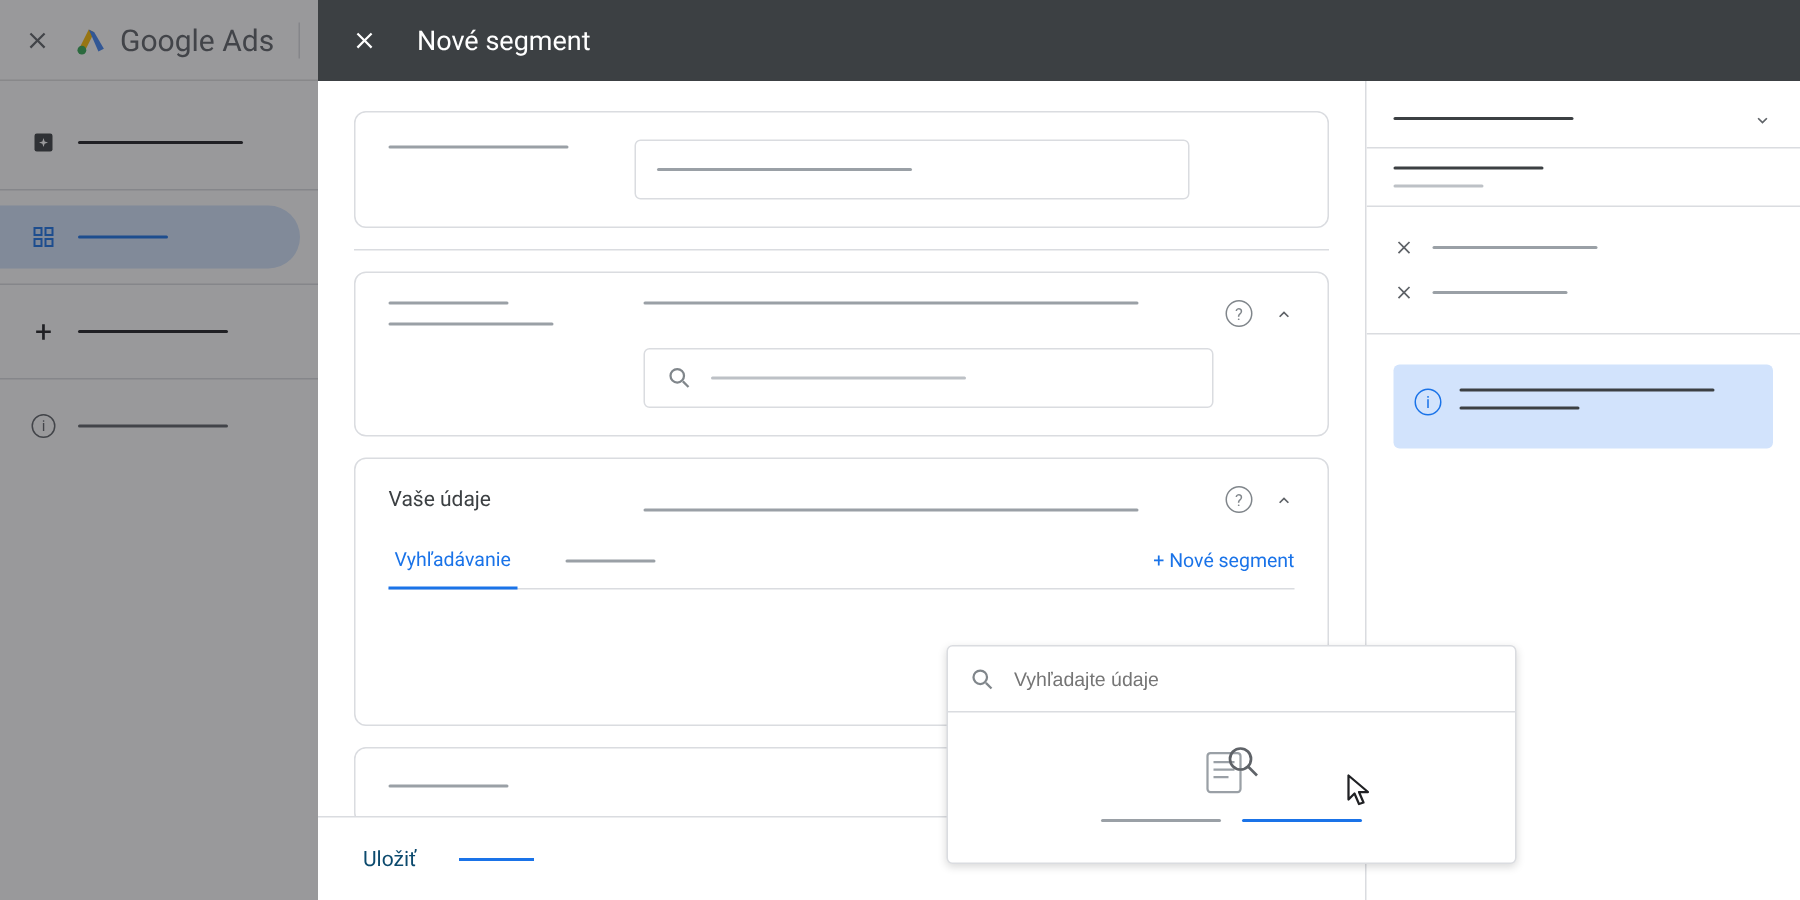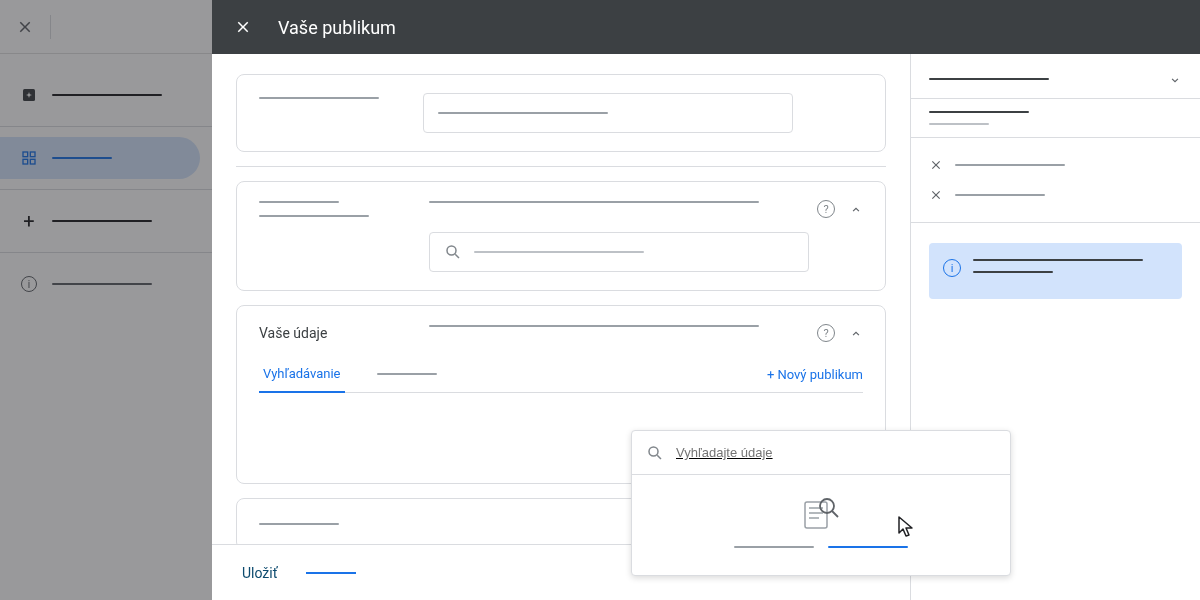--- a/index.html
+++ b/index.html
@@ -56,21 +56,21 @@
 .search-box { border: 1px solid #dadce0; border-radius: 4px; height: 40px; display: flex; align-items: center; padding: 0 14px; gap: 12px; width: 380px; }
 .search-icon { width: 18px; height: 18px; color: #80868b; }
 
 .section-title { font-size: 14px; color: #3c4043; }
 
 .tabs-row { display: flex; align-items: center; border-bottom: 1px solid #dadce0; gap: 28px; }
 .tab { padding: 10px 4px; font-size: 13px; color: #5f6368; cursor: pointer; border-bottom: 2px solid transparent; margin-bottom: -1px; }
 .tab.active { color: #1a73e8; border-bottom-color: #1a73e8; }
 .new-segment { margin-left: auto; color: #1a73e8; font-size: 13px; cursor: pointer; padding: 10px 0; }
 
-.dropdown-panel { position: absolute; left: 419px; top: 430px; width: 380px; background: #fff; border: 1px solid #dadce0; border-radius: 4px; box-shadow: 0 2px 6px rgba(0,0,0,0.15); z-index: 10; text-decoration: underline; }
+.dropdown-panel { position: absolute; left: 419px; top: 430px; width: 380px; background: #fff; border: 1px solid #dadce0; border-radius: 4px; box-shadow: 0 2px 6px rgba(0,0,0,0.15); z-index: 10; }
 .dropdown-search { height: 44px; border-bottom: 1px solid #dadce0; display: flex; align-items: center; padding: 0 14px; gap: 12px; }
 .dropdown-search input { border: none; outline: none; font-size: 13px; color: #5f6368; flex: 1; background: transparent; }
 .dropdown-body { height: 100px; display: flex; flex-direction: column; align-items: center; justify-content: center; gap: 14px; padding-bottom: 6px; }
 .no-data-illus { width: 40px; height: 36px; }
 .dropdown-lines { display: flex; gap: 14px; }
 .dropdown-lines .skel.blue { background: #1a73e8; }
 
 
 .right-col { width: 290px; border-left: 1px solid #dadce0; background: #fff; padding: 18px 18px 0 18px; overflow-y: auto; }
 .right-head { display: flex; align-items: center; justify-content: space-between; margin-bottom: 6px; }
@@ -94,20 +94,28 @@
 .hr-spacer { height: 1px; background: #dadce0; margin: 14px 0; }
 </style>
 </head>
 <body>
 
 <div class="bg-layer">
   <div class="bg-header">
     <svg class="bg-close" viewBox="0 0 24 24">
         <path d="M19 6.41L17.59 5 12 10.59 6.41 5 5 6.41 10.59 12 5 17.59 6.41 19 12 13.41 17.59 19 19 17.59 13.41 12z" fill="currentColor"></path>
       </svg>
+    <div class="bg-logo">
+      <svg width="22" height="22" viewBox="0 0 24 24">
+        <path d="M3 18 L10 4 L14 6 L7 20 Z" fill="#fbbc04"></path>
+        <path d="M10 4 L14 6 L21 18 L17 20 Z" fill="#4285f4"></path>
+        <circle cx="5" cy="19" r="3.2" fill="#34a853"></circle>
+      </svg>
+      <span class="bg-logo-text">Google Ads</span>
+    </div>
     <div class="bg-divider"></div>
   </div>
   <div class="bg-sidebar">
     <div class="bg-nav-item first">
       <div class="bg-nav-icon">
         <svg viewBox="0 0 24 24" width="18" height="18">
             <rect x="4" y="4" width="16" height="16" rx="2" fill="#3c4043"></rect>
             <path d="M12 8 L13 11 L16 12 L13 13 L12 16 L11 13 L8 12 L11 11 Z" fill="#fff"></path>
           </svg>
       </div>
@@ -140,21 +148,21 @@
   </div>
 </div>
 
 <div class="bg-overlay"></div>
 
 <div class="modal">
   <div class="modal-header">
     <svg class="modal-close" viewBox="0 0 24 24">
         <path d="M19 6.41L17.59 5 12 10.59 6.41 5 5 6.41 10.59 12 5 17.59 6.41 19 12 13.41 17.59 19 19 17.59 13.41 12z" fill="currentColor"></path>
       </svg>
-    <div class="modal-title">Vaše publikum</div>
+    <div class="modal-title">Nové segment</div>
   </div>
 
   <div class="modal-body">
     <div class="main-col">
 
       <div class="card">
         <div class="card-row">
           <div class="card-label-col">
             <div class="skel dark" style="width:120px"></div>
           </div>
@@ -192,40 +200,40 @@
                 <circle cx="10" cy="10" r="6" fill="none" stroke="currentColor" stroke-width="2"></circle>
                 <path d="M15 15l5 5" stroke="currentColor" stroke-width="2"></path>
               </svg>
             <div class="skel" style="width:170px;background:#bdc1c6"></div>
           </div>
         </div>
       </div>
 
       <div class="card" style="padding-bottom:90px">
         <div class="card-head">
-          <div style="display:flex;gap:30px;align-items:flex-start;flex:1">
+          <div style="display:flex;gap:30px;align-items:flex-end;flex:1">
             <div class="section-title" style="width:140px">Vaše údaje</div>
             <div class="skel" style="width:330px;background:#9aa0a6"></div>
           </div>
           <div class="card-head-right">
             <div class="help-icon">?</div>
             <div class="chevron">
               <svg viewBox="0 0 24 24">
                   <path d="M7 14l5-5 5 5" fill="none" stroke="#5f6368" stroke-width="2"></path>
                 </svg>
             </div>
           </div>
         </div>
         <div style="margin-top:14px">
           <div class="tabs-row">
             <div class="tab active">Vyhľadávanie</div>
             <div class="tab">
               <div class="skel" style="width:60px;background:#9aa0a6"></div>
             </div>
-            <div class="new-segment">+ Nový publikum</div>
+            <div class="new-segment">+ Nové segment</div>
           </div>
         </div>
       </div>
 
       <div class="collapsed-card">
         <div class="skel dark" style="width:80px"></div>
         <div class="chevron">
           <svg viewBox="0 0 24 24">
               <path d="M7 14l5-5 5 5" fill="none" stroke="#5f6368" stroke-width="2"></path>
             </svg>

